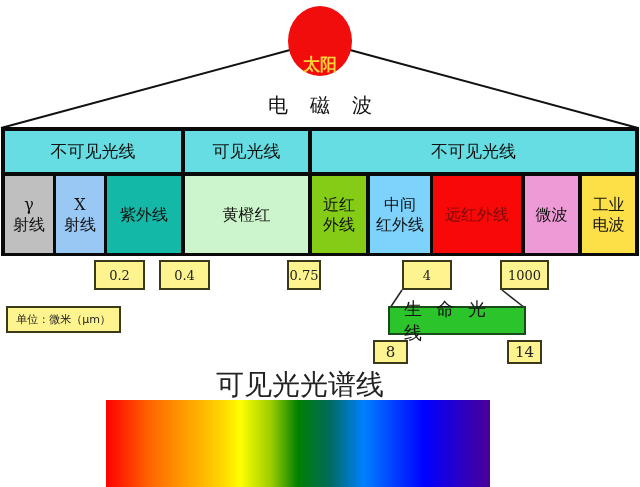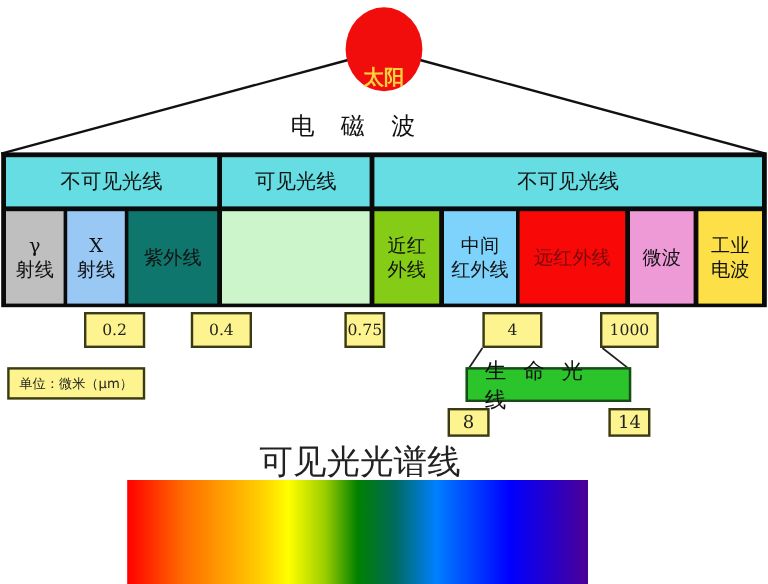--- a/index.html
+++ b/index.html
@@ -2,21 +2,21 @@
 <html><head>
 <meta charset="utf-8">
 <style>
   html, body { margin:0; padding:0; background:#ffffff; }
   body { width:640px; height:487px; position:relative; overflow:hidden;
          font-family:"DejaVu Sans", sans-serif; }
   .abs { position:absolute; box-sizing:border-box; }
   #sun { left:288px; top:6px; width:64px; height:70px; border-radius:50%;
          background:#f20d0d; display:flex; align-items:flex-end; justify-content:center;
          color:#f9d23c; font-size:17px; font-weight:bold; }
-  #title-em { left:220px; top:92px; width:200px; font-size:20px;
+  #title-em { left:220px; top:92px; width:200px; text-align:center; font-size:20px;
               letter-spacing:22px; color:#111; padding-left:22px; }
   #frame { left:1px; top:127px; width:638px; height:129px; background:#0a0a0a; }
   .cat { top:131px; height:41px; background:#66dde2; display:flex; align-items:center;
          justify-content:center; font-size:17px; color:#111; }
   .band { top:176px; height:77px; display:flex; align-items:center; justify-content:center;
           text-align:center; font-size:16px; line-height:20px; color:#111; }
   .tick { height:24px; background:#fdf48f; border:2px solid #3a3a1a; display:flex;
           align-items:center; justify-content:center; font-family:"DejaVu Serif", serif;
           font-size:13px; color:#222; }
   #unit { left:6px; top:306px; width:115px; height:27px; font-family:"DejaVu Sans", sans-serif;
@@ -52,27 +52,28 @@
       <div style="font-family:'DejaVu Serif',serif">γ</div>
       <div>射线</div>
     </div>
 </div>
 <div class="abs band" style="left:56px;width:48px;background:#99c8f5">
   <div>
       <div style="font-family:'DejaVu Serif',serif">X</div>
       <div>射线</div>
     </div>
 </div>
-<div class="abs band" style="left:107px;width:74px;background:#0f766e">
+<div class="abs band" style="left:107px;width:74px;background:#14b8a6">
   <div>
       <div>紫外线</div>
     </div>
 </div>
 <div class="abs band" style="left:185px;width:123px;background:#ccf5cc">
   <div>
+      <div>黄橙红</div>
     </div>
 </div>
 <div class="abs band" style="left:312px;width:54px;background:#84cc16">
   <div>
       <div>近红</div>
       <div>外线</div>
     </div>
 </div>
 <div class="abs band" style="left:370px;width:60px;background:#7dd3fc">
   <div>
@@ -90,21 +91,21 @@
       <div>微波</div>
     </div>
 </div>
 <div class="abs band" style="left:582px;width:53px;background:#fde047">
   <div>
       <div>工业</div>
       <div>电波</div>
     </div>
 </div>
 
-<div class="abs tick" style="left:70px;top:260px;width:51px;height:30px">0.2</div>
+<div class="abs tick" style="left:94px;top:260px;width:51px;height:30px">0.2</div>
 <div class="abs tick" style="left:159px;top:260px;width:51px;height:30px">0.4</div>
 <div class="abs tick" style="left:287px;top:260px;width:34px;height:30px">0.75</div>
 <div class="abs tick" style="left:402px;top:260px;width:50px;height:30px">4</div>
 <div class="abs tick" style="left:500px;top:260px;width:49px;height:30px">1000</div>
 
 <div id="unit" class="abs tick">单位：微米（μm）</div>
 
 <svg class="abs" style="left:380px;top:288px" width="160" height="22">
   <line x1="22" y1="2" x2="10" y2="20" stroke="#222" stroke-width="1.5"></line>
   <line x1="122" y1="2" x2="145" y2="20" stroke="#222" stroke-width="1.5"></line>

